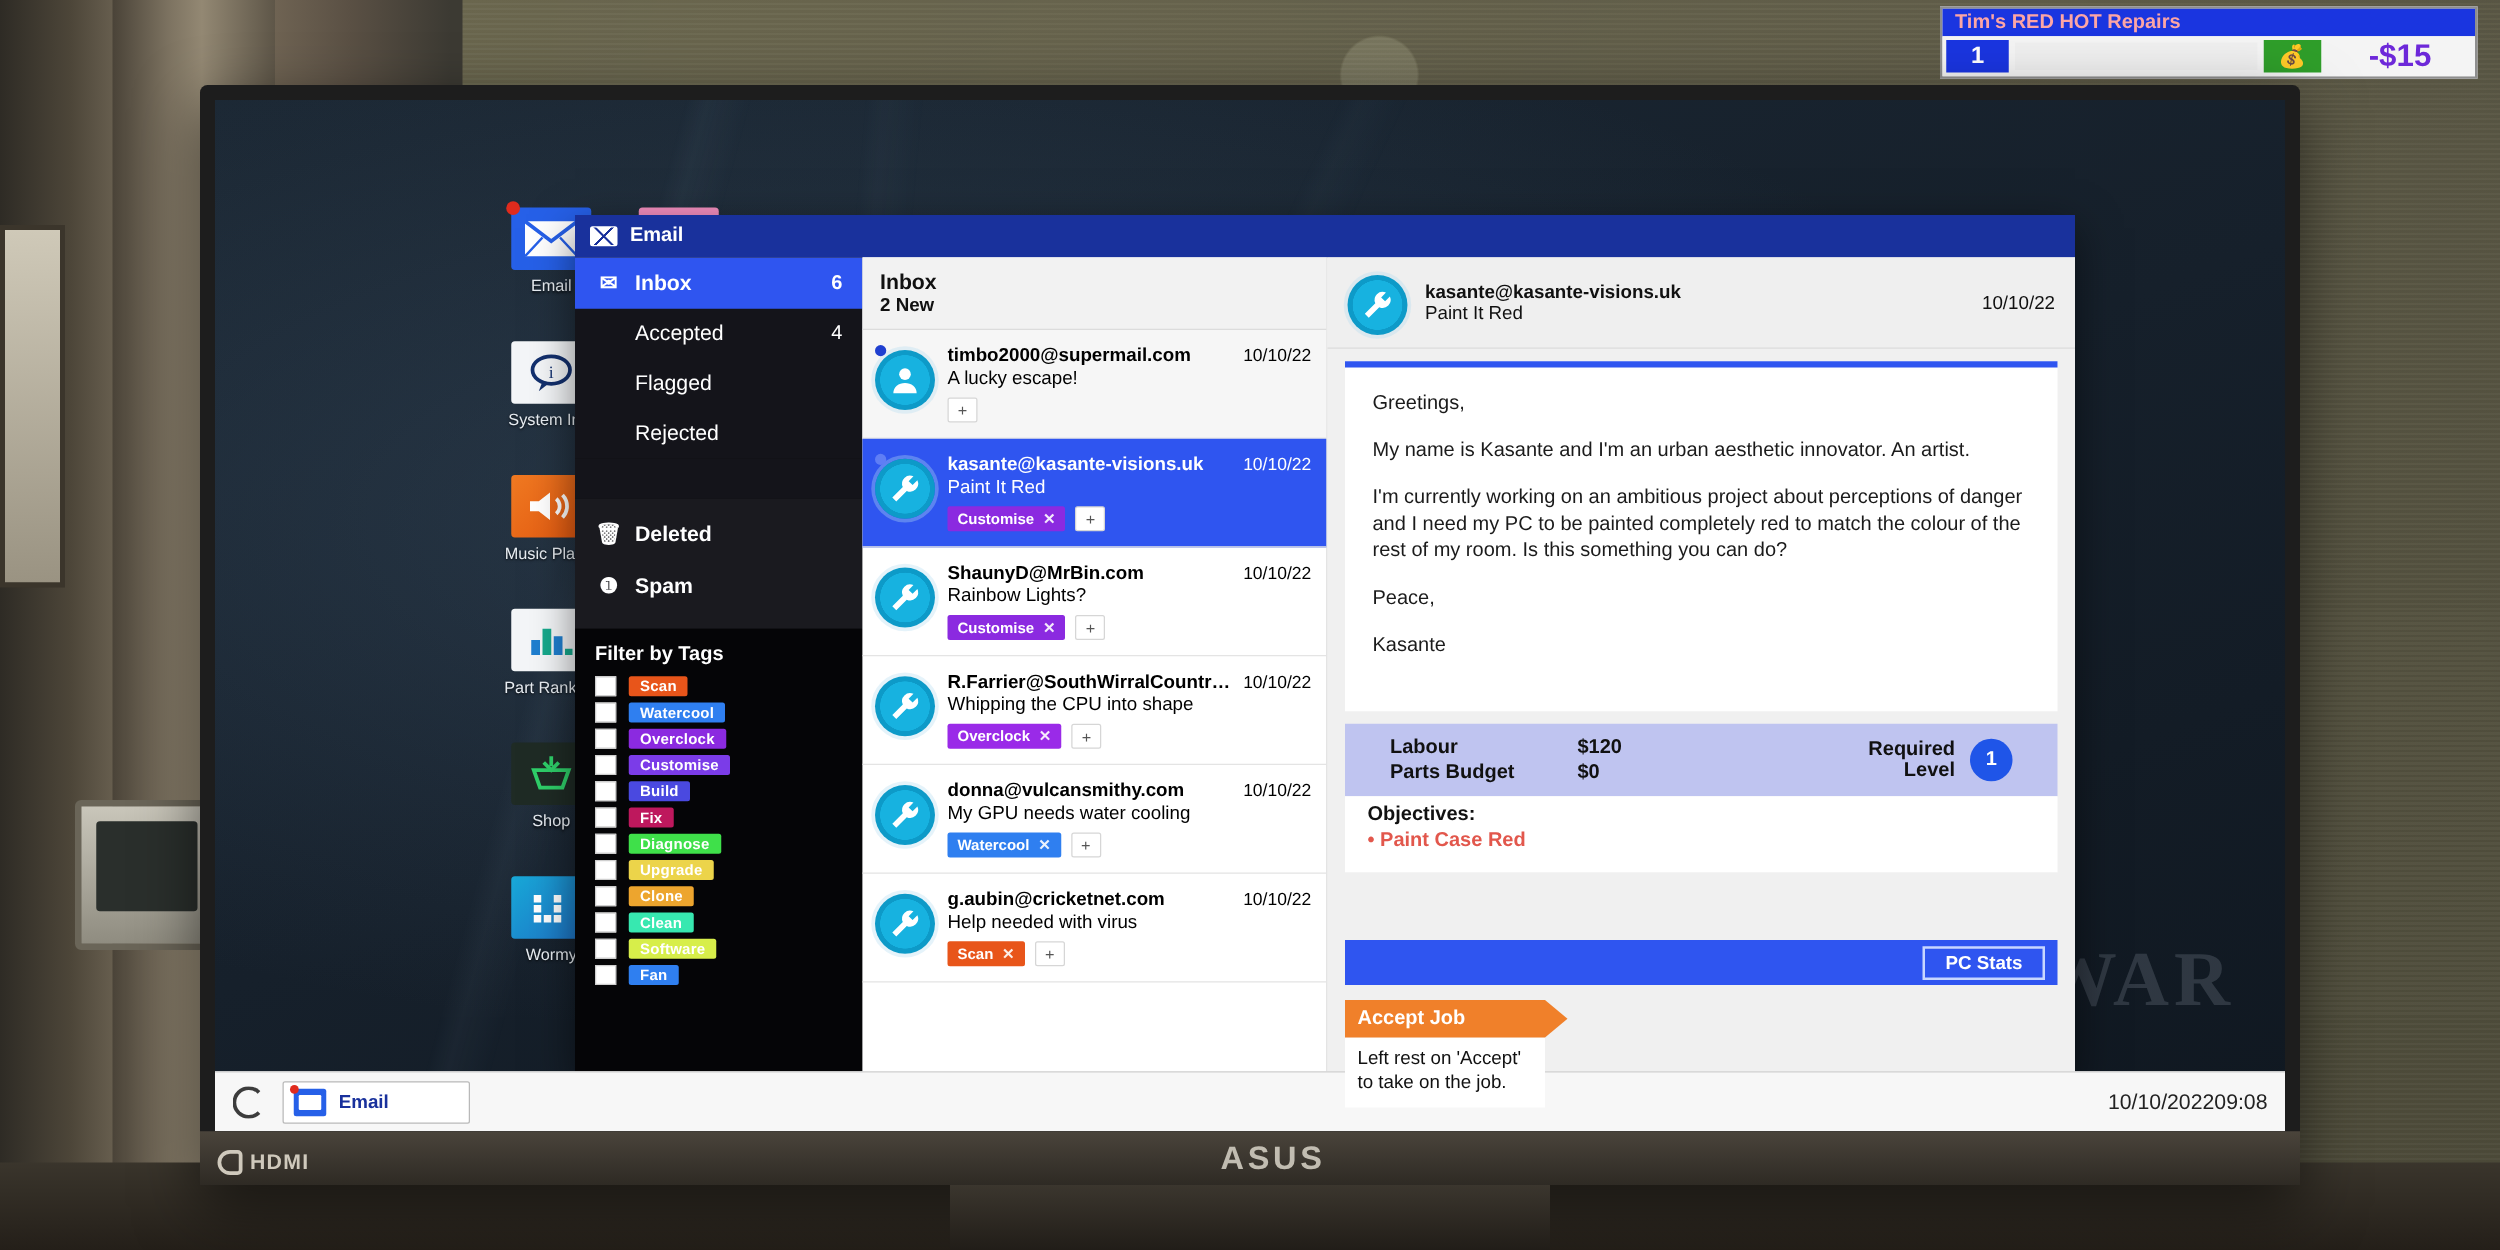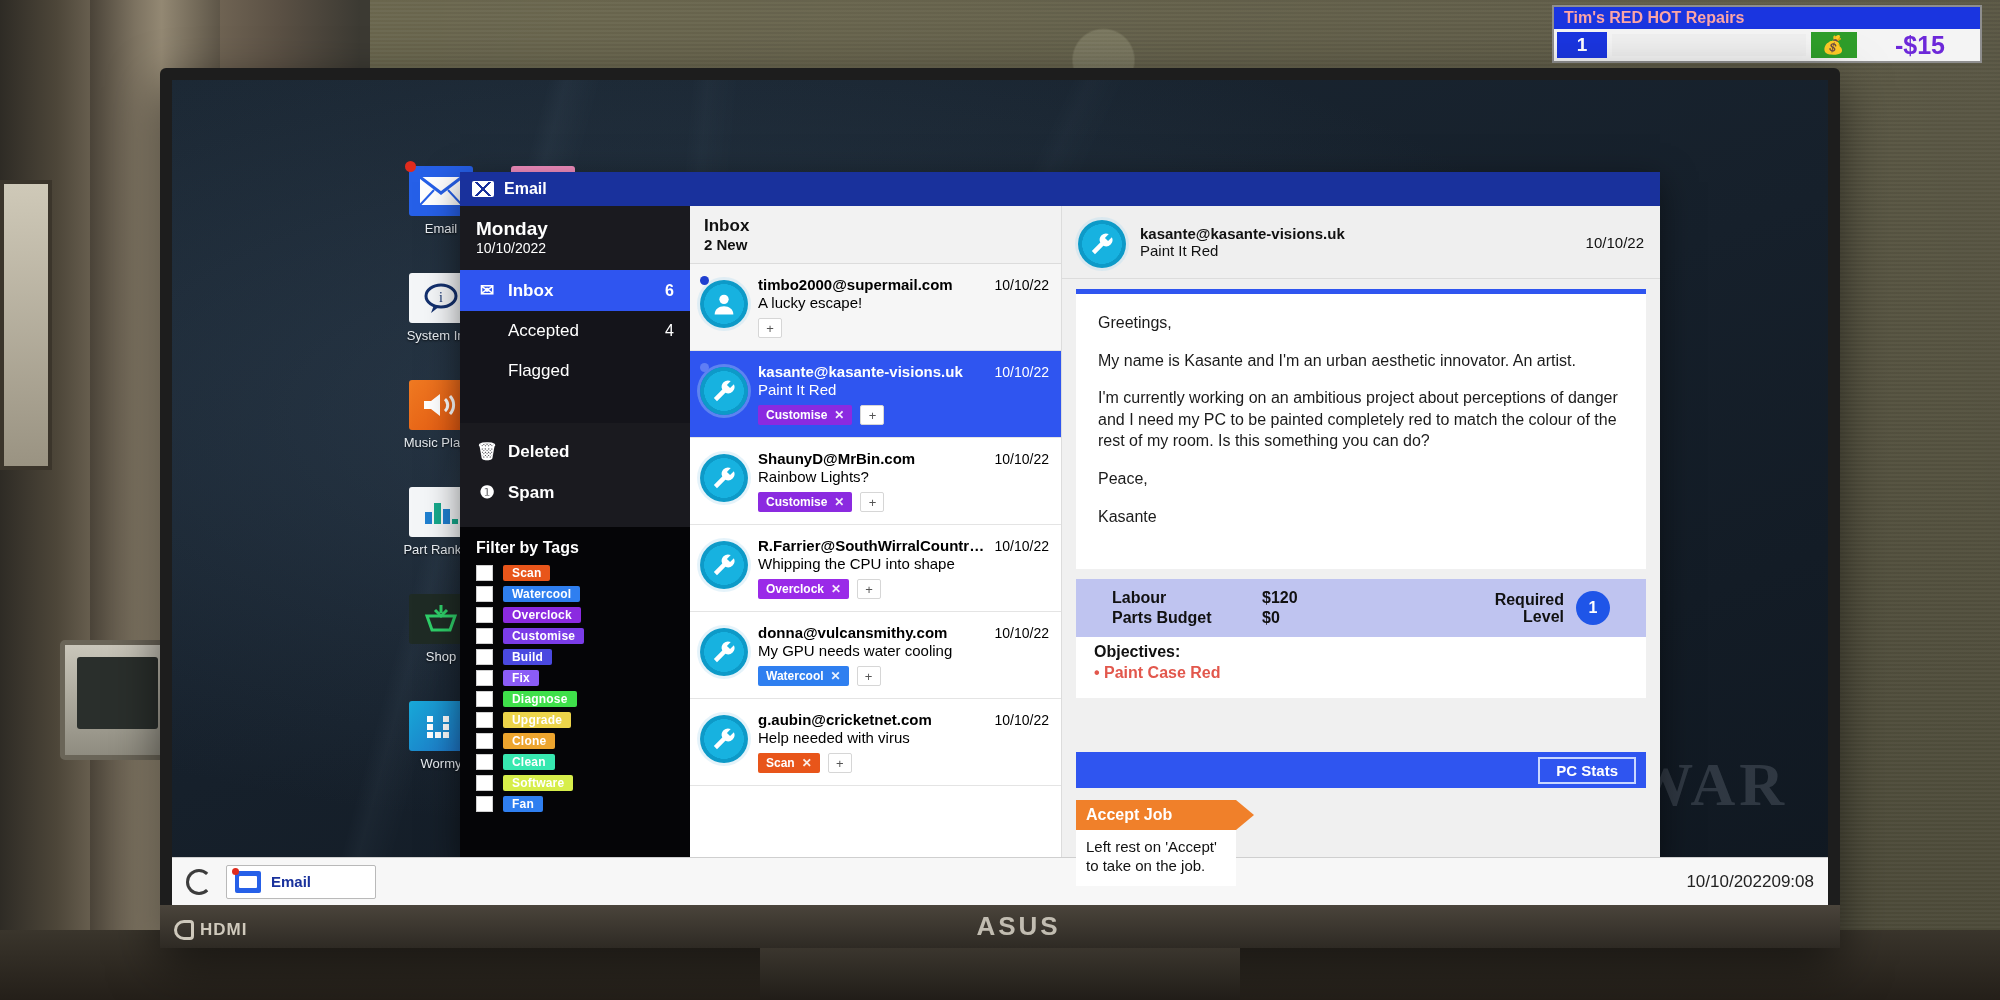--- a/index.html
+++ b/index.html
@@ -423,37 +423,36 @@
 
       <div class="email-app">
         <div class="app-titlebar">
           <span class="title-mail-icon"></span>
           <span>Email</span>
         </div>
 
         <div class="app-body">
 
           <div class="nav">
-            <div class="nav-date">
-              <div class="day">Monday</div>
-              <div class="dt">10/10/2022</div>
-            </div>
             <div class="nav-list">
               <div class="nav-item active">
                 <span class="ico">✉</span>
                 <span>Inbox</span>
                 <span class="count">6</span>
               </div>
               <div class="nav-item sub">
                 <span>Accepted</span>
                 <span class="count">4</span>
               </div>
               <div class="nav-item sub">
                 <span>Flagged</span>
               </div>
+              <div class="nav-item sub">
+                <span>Rejected</span>
+              </div>
             </div>
             <div class="nav-sep"></div>
             <div class="nav-group2">
               <div class="nav-item">
                 <span class="ico">🗑</span>
                 <span>Deleted</span>
               </div>
               <div class="nav-item">
                 <span class="ico">❶</span>
                 <span>Spam</span>
@@ -478,21 +477,21 @@
                   <div class="tagrow">
                     <span class="tagbox"></span>
                     <span class="tagchip" style="background: rgb(123, 60, 232);">Customise</span>
                   </div>
                   <div class="tagrow">
                     <span class="tagbox"></span>
                     <span class="tagchip" style="background: rgb(74, 73, 224);">Build</span>
                   </div>
                   <div class="tagrow">
                     <span class="tagbox"></span>
-                    <span class="tagchip" style="background: #8b5cf6;">Fix</span>
+                    <span class="tagchip" style="background: #be185d;">Fix</span>
                   </div>
                   <div class="tagrow">
                     <span class="tagbox"></span>
                     <span class="tagchip" style="background: rgb(63, 224, 74);">Diagnose</span>
                   </div>
                   <div class="tagrow">
                     <span class="tagbox"></span>
                     <span class="tagchip" style="background: rgb(236, 212, 74);">Upgrade</span>
                   </div>
                   <div class="tagrow">

